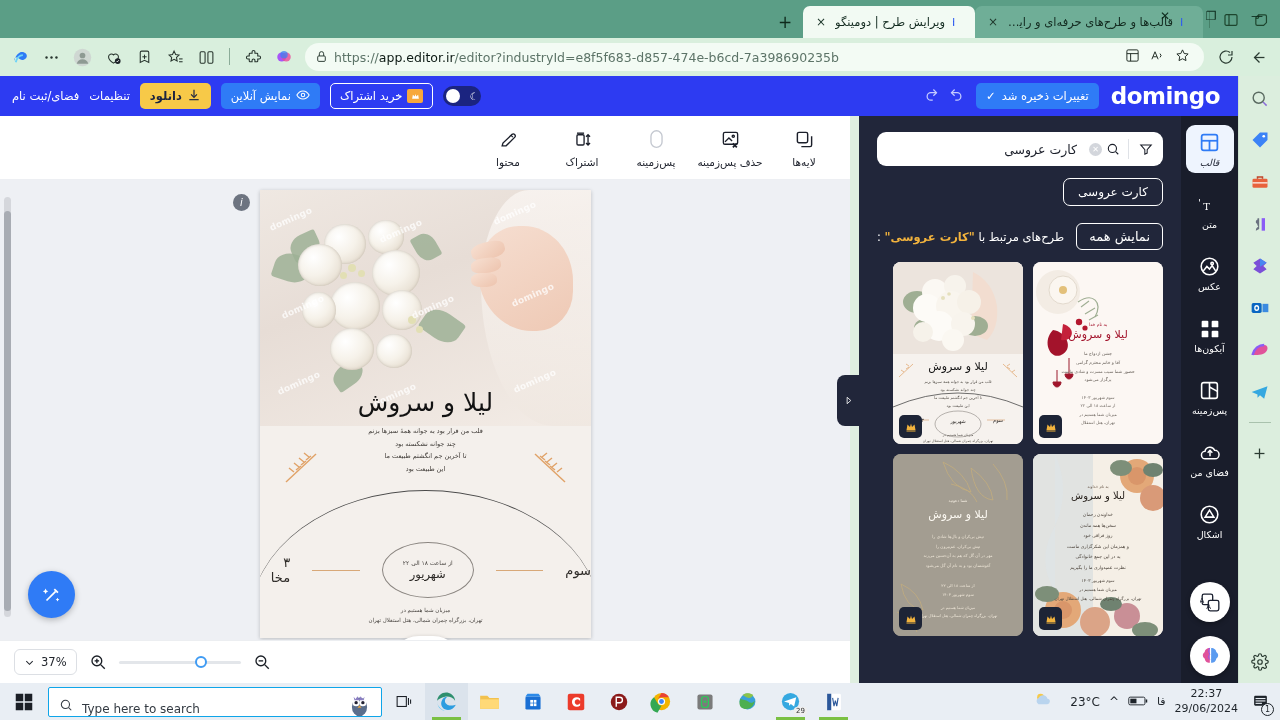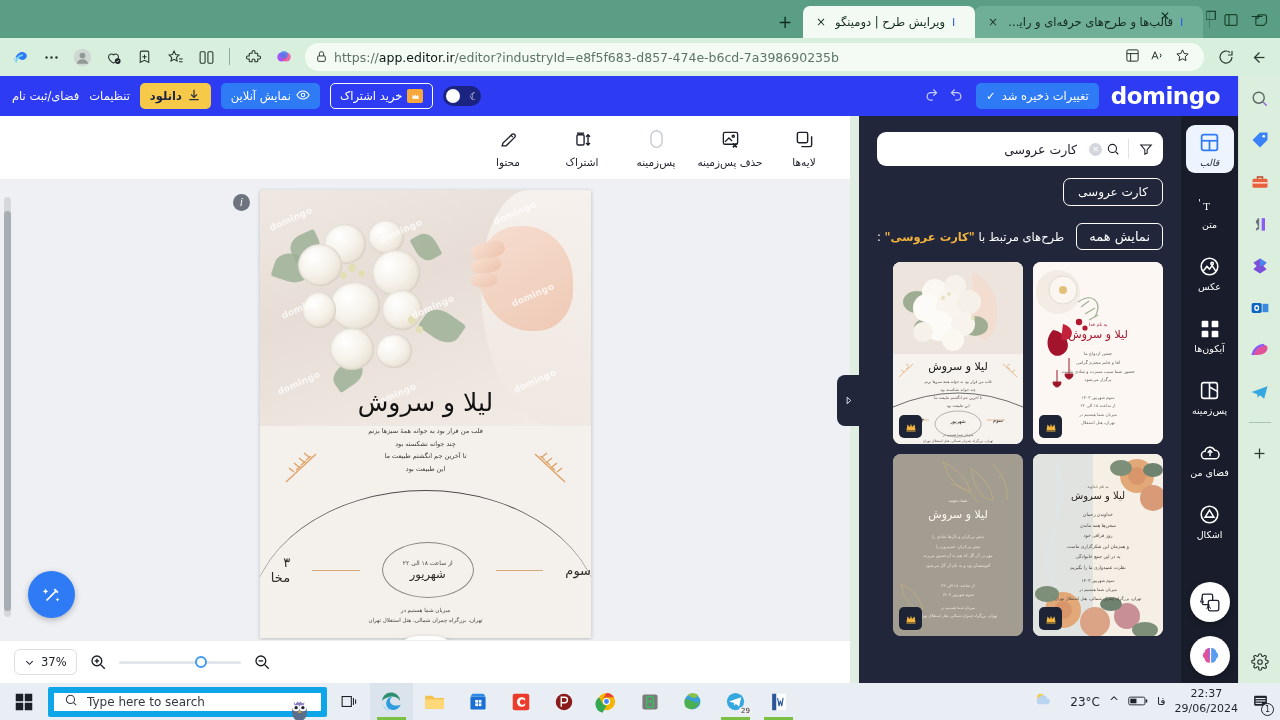--- a/index.html
+++ b/index.html
@@ -202,21 +202,21 @@
   .t-names { position: absolute; left: 0; right: 0; text-align: center; direction: rtl; }
 
   .collapse-tab {
     position: absolute; right: 421px; top: 375px; width: 22px; height: 51px;
     background: #21263a; border-radius: 8px 0 0 8px; display: flex; align-items: center; justify-content: center;
   }
 
   
   .taskbar { position: absolute; left: 0; top: 683px; width: 1280px; height: 37px; background: #e9eef4; display: flex; align-items: center; direction: ltr; }
   .start { width: 48px; display: flex; align-items: center; justify-content: center; }
-  .tsearch { width: 279px; height: 30px; background: #fff; border: 6px solid #0ea5e9; border-radius: 2px; display: flex; align-items: center; gap: 9px; padding: 0 10px; position: relative; }
+  .tsearch { width: 334px; height: 30px; background: #fff; border: 1px solid #0ea5e9; border-radius: 2px; display: flex; align-items: flex-end; gap: 9px; padding: 0 10px; position: relative; }
   .tsearch .ph { font-size: 12px; color: #333a42; }
   .tb-app { width: 43px; height: 37px; display: flex; align-items: center; justify-content: center; position: relative; }
   .tb-app.running::after { content:''; position: absolute; bottom: 0; left: 7px; right: 7px; height: 3px; background: #7ac043; }
   .tb-app.active { background: #dbe3ec; }
   .tray { margin-left: auto; display: flex; align-items: center; gap: 9px; padding-right: 7px; }
   .tray .wx { display: flex; align-items: center; gap: 15px; font-size: 12px; color: #1d2329; }
   .clock { font-size: 11px; color: #1d2329; line-height: 1.35; text-align: center; }
   .notif { width: 26px; height: 30px; display: flex; align-items: center; justify-content: center; position: relative; }
   .notif-badge { position: absolute; right: -1px; bottom: 1px; width: 13px; height: 13px; border-radius: 50%; border: 1.2px solid #1d2329; background: #e9eef4; font-size: 8px; display: flex; align-items: center; justify-content: center; color: #1d2329;}
 </style>

